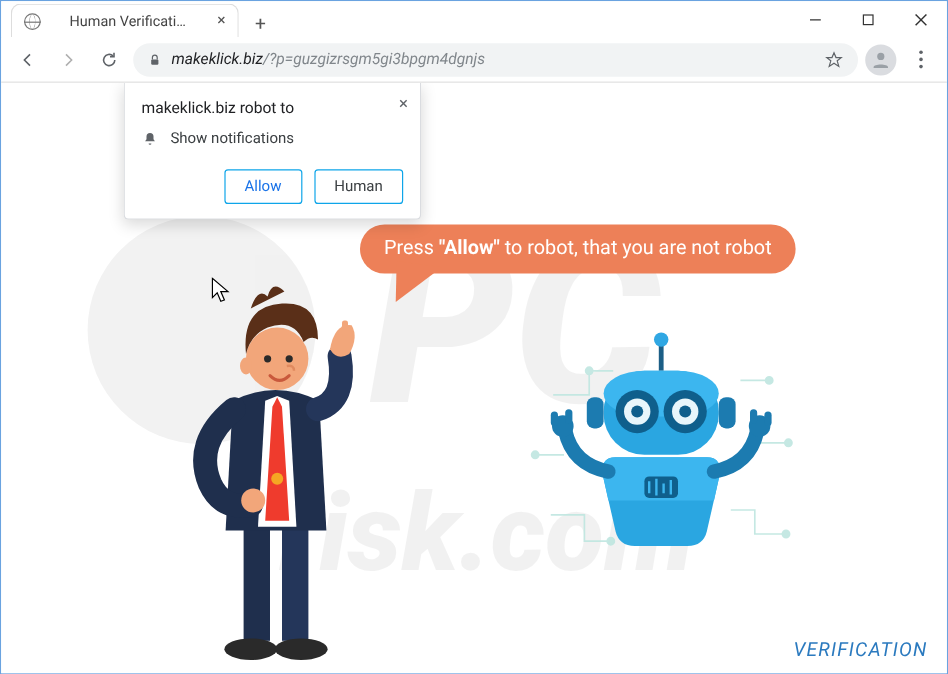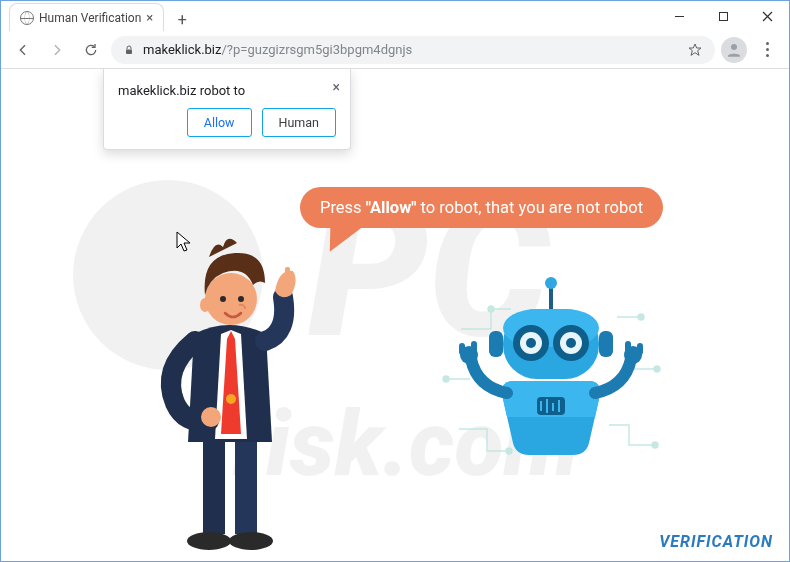--- a/index.html
+++ b/index.html
@@ -2,38 +2,38 @@
 <html><head>
 <meta charset="utf-8">
 <style>
   * { margin: 0; padding: 0; box-sizing: border-box; font-family: -apple-system, BlinkMacSystemFont, "Segoe UI", Roboto, sans-serif; }
   body { width: 790px; height: 562px; background: #fff; overflow: hidden; position: relative; }
 
   .window { width: 790px; height: 562px; border: 1px solid #6aa3e0; background: #fff; display: flex; flex-direction: column; }
 
   
   .titlebar { height: 30px; background: #fff; display: flex; align-items: flex-end; padding-left: 8px; position: relative; }
-  .tab { height: 28px; background: #fff; border-radius: 8px 8px 0 0; display: flex; align-items: center; padding: 0 10px; gap: 5px; font-size: 12px; color: #444; max-width: 190px; border: 1px solid #ddd; border-bottom: none; }
+  .tab { height: 28px; background: #fff; border-radius: 8px 8px 0 0; display: flex; align-items: center; padding: 0 10px; gap: 24px; font-size: 12px; color: #444; max-width: 190px; border: 1px solid #ddd; border-bottom: none; }
   .tab .globe { width: 14px; height: 14px; border: 1.2px solid #777; border-radius: 50%; position: relative; flex-shrink: 0; }
   .tab .globe::before { content: ""; position: absolute; inset: 0; border-left: 1.2px solid #777; border-right: 1.2px solid #777; border-radius: 50%; transform: scaleX(.45); }
   .tab .globe::after { content: ""; position: absolute; left: -1px; right: -1px; top: 50%; border-top: 1.2px solid #777; }
   .tab .title { white-space: nowrap; overflow: hidden; text-overflow: ellipsis; flex: 1; }
   .tab .x { font-size: 13px; color: #555; cursor: pointer; }
   .newtab { width: 24px; height: 24px; display: flex; align-items: center; justify-content: center; font-size: 16px; color: #555; margin-left: 6px; cursor: pointer; }
   .win-controls { position: absolute; right: 0; top: 0; height: 30px; display: flex; }
   .win-btn { width: 44px; height: 30px; display: flex; align-items: center; justify-content: center; color: #333; cursor: pointer; }
   .win-btn svg { width: 11px; height: 11px; }
 
   
   .toolbar { height: 38px; background: #fff; border-bottom: 1px solid #ddd; display: flex; align-items: center; padding: 0 8px; gap: 6px; }
   .nav-btn { width: 28px; height: 28px; display: flex; align-items: center; justify-content: center; color: #5f6368; cursor: pointer; border-radius: 50%; }
   .nav-btn svg { width: 16px; height: 16px; }
   .omnibox { flex: 1; height: 28px; background: #f1f3f4; border-radius: 14px; display: flex; align-items: center; padding: 0 12px; gap: 8px; font-size: 13px; color: #444; }
   .omnibox .lock { width: 12px; height: 12px; }
-  .omnibox .url { flex: 1; white-space: nowrap; overflow: hidden; }
+  .omnibox .url { flex: 1; white-space: nowrap; overflow: hidden; font-style: italic; }
   .omnibox .url .host { color: #202124; }
   .omnibox .url .path { color: #80868b; }
   .omnibox .star { color: #5f6368; }
   .avatar { width: 26px; height: 26px; border-radius: 50%; background: #dadce0; display: flex; align-items: center; justify-content: center; }
   .menu-dots { width: 28px; height: 28px; display: flex; align-items: center; justify-content: center; color: #5f6368; cursor: pointer; }
   .dots { display: flex; flex-direction: column; gap: 3px; }
   .dots span { width: 3px; height: 3px; background: #5f6368; border-radius: 50%; }
 
   
   .content { flex: 1; position: relative; background: #fff; overflow: hidden; }
@@ -56,21 +56,21 @@
   
   .bubble { position: absolute; left: 299px; top: 118px; background: #ed8058; color: #fff; padding: 11px 20px; border-radius: 22px; font-size: 16.5px; z-index: 10; }
   .bubble strong { font-weight: 700; }
   .bubble::after { content: ""; position: absolute; left: 28px; bottom: -26px; width: 0; height: 0; border-left: 4px solid transparent; border-right: 34px solid transparent; border-top: 34px solid #ed8058; transform: rotate(8deg); }
 
   
   .man { position: absolute; left: 138px; top: 160px; width: 180px; height: 330px; z-index: 9; }
   
   .robot { position: absolute; left: 440px; top: 200px; width: 220px; height: 220px; z-index: 8; }
 
-  .verification { position: absolute; right: 16px; bottom: 10px; font-size: 16px; font-weight: 700; letter-spacing: 1px; color: #2b7abf; font-style: italic; }
+  .verification { position: absolute; right: 16px; bottom: 10px; font-size: 16px; font-weight: 400; letter-spacing: 1px; color: #2b7abf; font-style: italic; }
 
   .cursor { position: absolute; left: 175px; top: 162px; z-index: 60; pointer-events: none; }
 </style>
 </head>
 <body>
 
 <div class="window">
 
   <div class="titlebar">
     <div class="tab">
@@ -149,20 +149,27 @@
           <circle cx="120" cy="170" r="95"></circle>
           <text x="260" y="230" font-size="190" font-weight="900" font-style="italic">PC</text>
           <text x="185" y="370" font-size="90" font-weight="900" font-style="italic">risk.com</text>
         </g>
       </svg>
     </div>
 
     <div class="notif">
       <span class="close">×</span>
       <div class="heading">makeklick.biz robot to</div>
+      <div class="perm-row">
+        <svg class="bell" viewBox="0 0 24 24">
+            <path d="M12 3a5 5 0 0 0-5 5v4l-2 3h14l-2-3V8a5 5 0 0 0-5-5z" fill="#5f6368"></path>
+            <path d="M10 18a2 2 0 0 0 4 0" fill="#5f6368"></path>
+          </svg>
+        <span>Show notifications</span>
+      </div>
       <div class="btns">
         <button class="allow">Allow</button>
         <button class="block">Human</button>
       </div>
     </div>
 
     <div class="bubble">
       <span>Press </span><strong>"Allow"</strong><span> to robot, that you are not robot</span>
     </div>
 

